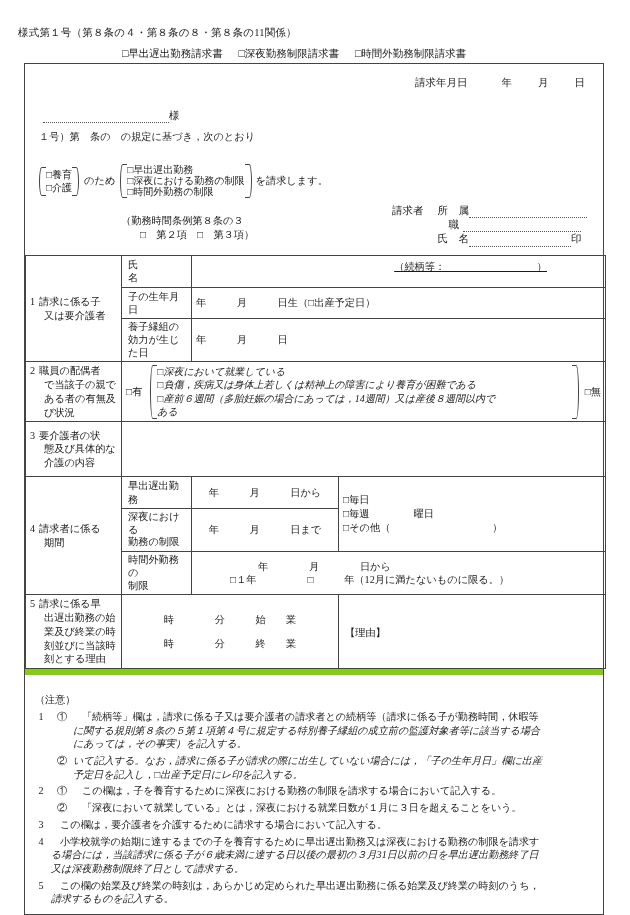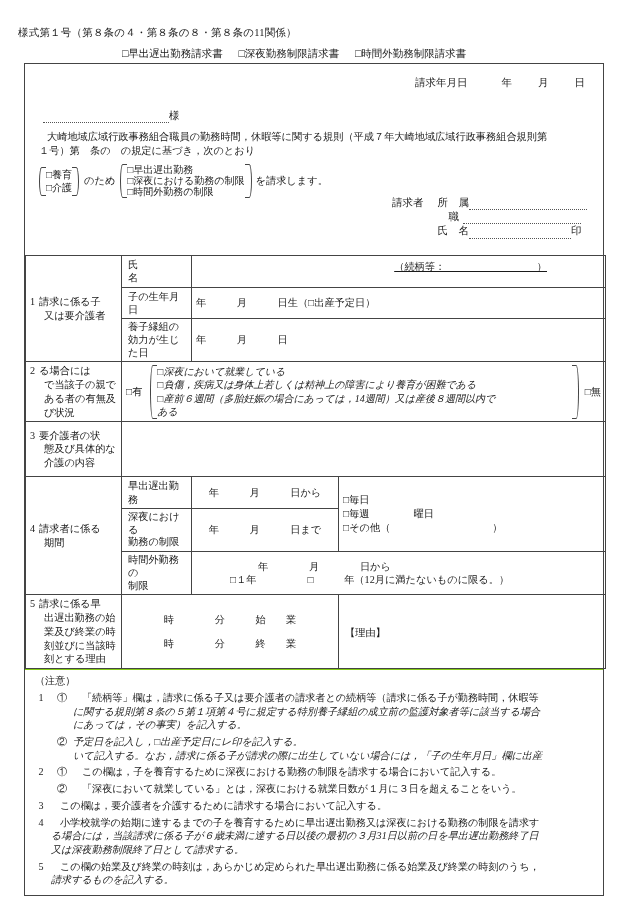--- a/index.html
+++ b/index.html
@@ -142,21 +142,21 @@
     top: 150px;
     font-size: 10.2px;
     line-height: 1.35;
     white-space: nowrap;
   }
   .sub-note .ln2 { padding-left: 19px; }
 
   .requester {
     position: absolute;
     right: 16px;
-    top: 132px;
+    top: 140px;
     font-size: 10.5px;
     white-space: nowrap;
   }
   .requester .rq-label {
     display: inline-block;
     vertical-align: top;
     padding-top: 0px;
     padding-right: 14px;
   }
   .requester .rq-fields {
@@ -209,22 +209,22 @@
 
   .ot-line1 { padding-left: 62px; }
   .ot-line2 { padding-left: 34px; }
 
   .time-line { text-align: center; letter-spacing: 0; padding: 5px 0; }
   .reason-cell { vertical-align: top; }
   .reason-cell .rlabel { display: block; padding: 1px 0 0 2px; }
 
   
   .notes {
-    border-top: 1px solid #84cc16;
-    padding: 4px 10px 8px 6px;
+    border-top: 6px solid #84cc16;
+    padding: 18px 10px 8px 6px;
     font-size: 10.1px;
     line-height: 1.36;
   }
   .notes-title { padding-left: 4px; }
   .note {
     display: flex;
     margin-top: 3px;
   }
   .note .n-num {
     width: 20px;
@@ -267,21 +267,20 @@
 
       <div class="req-date">
         <span class="lbl">請求年月日</span><span class="y">年</span><span class="m">月</span><span>日</span>
       </div>
 
       <div class="addressee">
         <span class="dotline" style="width:126px"></span><span>様</span>
       </div>
 
       <div class="body-text">
-        <span class="indent">大崎地域広域行政事務組合職員の勤務時間，休暇等に関する規則（平成７年大崎地域広域行政事務組合規則第</span>
         <span>１号）第　条の　の規定に基づき，次のとおり</span>
       </div>
 
       <div class="claim-row">
         <span class="brace g1">
           <span class="brace-inner">
             <div>□養育</div>
             <div>□介護</div>
           </span>
         </span>
@@ -289,20 +288,24 @@
         <span class="brace g2">
           <span class="brace-inner">
             <div>□早出遅出勤務</div>
             <div>□深夜における勤務の制限</div>
             <div>□時間外勤務の制限</div>
           </span>
         </span>
         <span class="tail-txt">を請求します。</span>
       </div>
 
+      <div class="sub-note">
+        <div>（勤務時間条例第８条の３</div>
+        <div class="ln2">□　第２項　□　第３項）</div>
+      </div>
 
       <div class="requester">
         <span class="rq-label">請求者</span><span class="rq-fields">
           <div><span>所　属</span><span class="dotline" style="width:118px"></span></div>
           <div><span class="lead" style="padding-left:11px">職</span><span class="dotline" style="width:118px"></span></div>
           <div><span>氏　名</span><span class="dotline" style="width:102px"></span><span>印</span></div>
         </span>
       </div>
     </div>
 
@@ -332,21 +335,21 @@
           <td colspan="3" class="dob-line" style="height:26px">年　　　月　　　日生（□出産予定日）</td>
         </tr>
 
         <tr>
           <td class="sublabel" style="line-height:1.25">養子縁組の効力が生じた日</td>
           <td colspan="3" class="dob-line" style="height:26px">年　　　月　　　日</td>
         </tr>
 
         <tr>
           <td class="rowlabel" style="line-height:1.35">
-            <span class="num">2</span><span>る場合には</span>
+            <span class="num">2</span><span>職員の配偶者</span>
             <span class="hang">で当該子の親で</span>
             <span class="hang">ある者の有無及</span>
             <span class="hang">び状況</span>
           </td>
           <td colspan="4">
             <div class="s2-wrap">
               <span class="s2-yes">□有</span>
               <span class="brace" style="flex:1 1 auto">
                 <span class="brace-inner opts">
                   <div>□深夜において就業している</div>
@@ -431,22 +434,22 @@
             <div class="s-num">①</div>
             <div class="s-body">
               <p>「続柄等」欄は，請求に係る子又は要介護者の請求者との続柄等（請求に係る子が勤務時間，休暇等</p>
               <p class="cont">に関する規則第８条の５第１項第４号に規定する特別養子縁組の成立前の監護対象者等に該当する場合</p>
               <p class="cont">にあっては，その事実）を記入する。</p>
             </div>
           </div>
           <div class="sub">
             <div class="s-num">②</div>
             <div class="s-body">
+              <p class="cont">いて記入する。なお，請求に係る子が請求の際に出生していない場合には，「子の生年月日」欄に出産</p>
               <p class="cont">予定日を記入し，□出産予定日にレ印を記入する。</p>
-              <p class="cont">いて記入する。なお，請求に係る子が請求の際に出生していない場合には，「子の生年月日」欄に出産</p>
             </div>
           </div>
         </div>
       </div>
 
       <div class="note">
         <div class="n-num">2</div>
         <div class="n-body">
           <div class="sub" style="margin-top:0">
             <div class="s-num">①</div>

